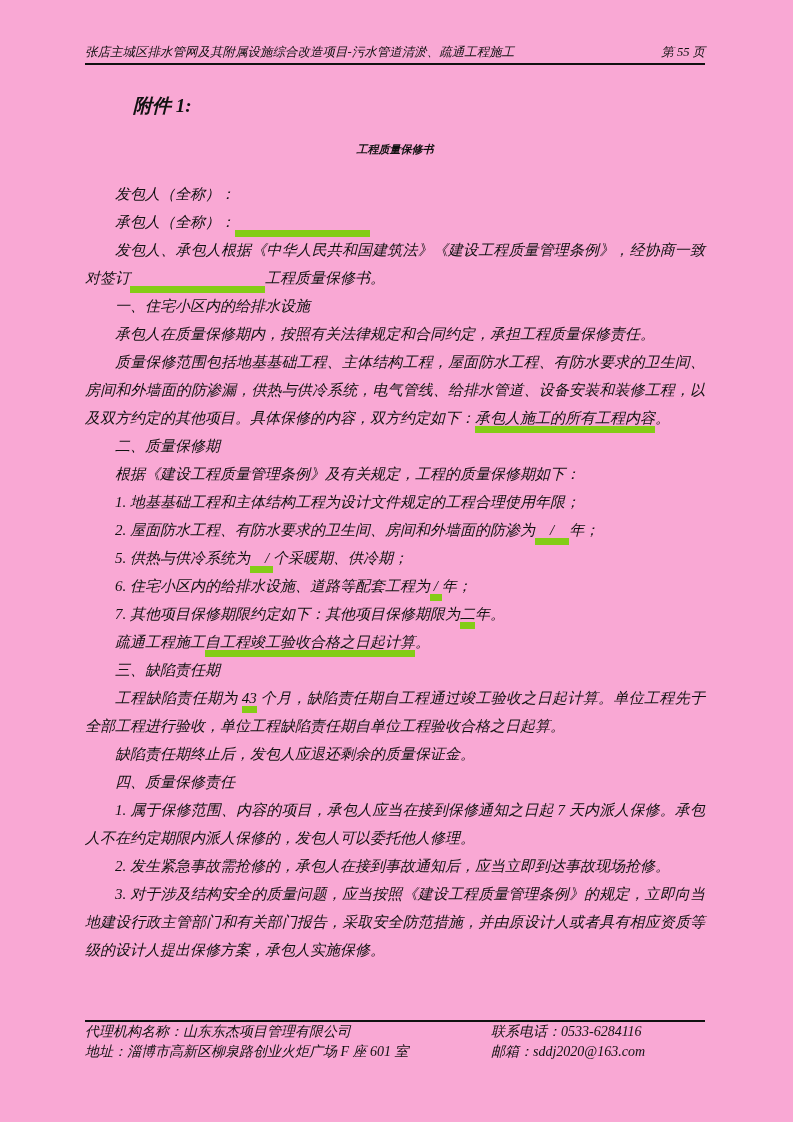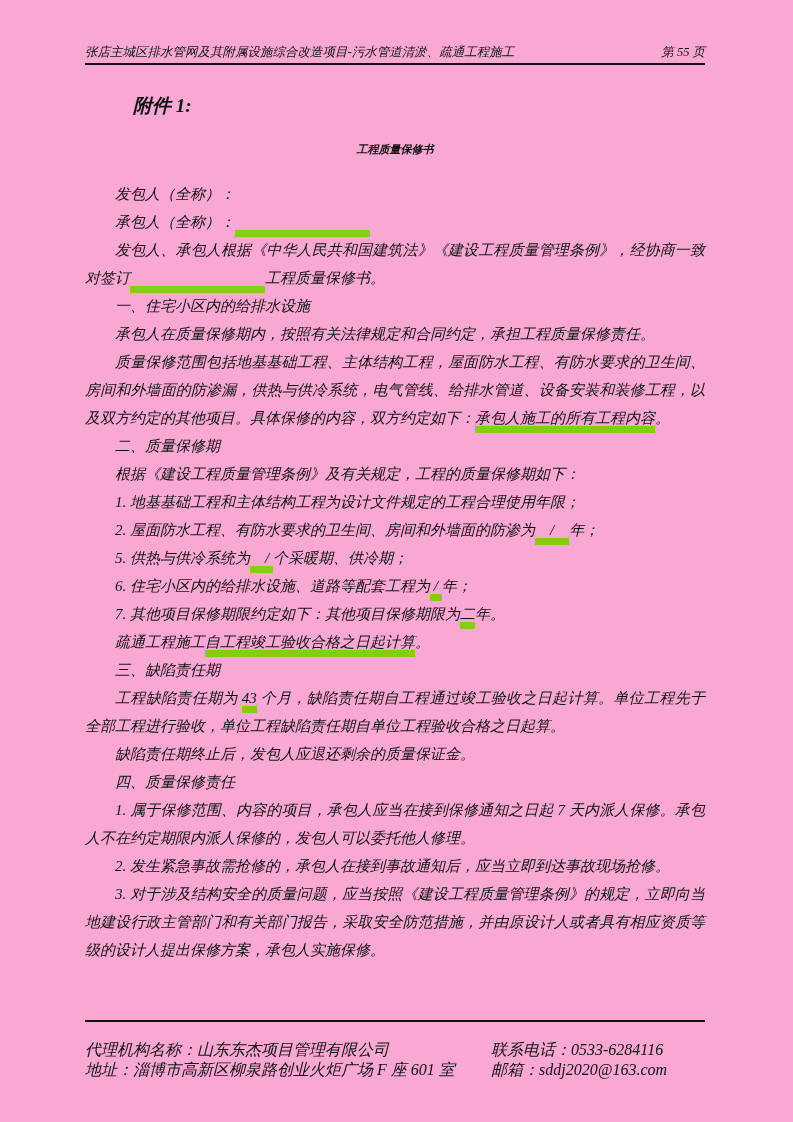--- a/index.html
+++ b/index.html
@@ -61,23 +61,23 @@
     border-bottom: 7px solid #84cc16;
     white-space: nowrap;
   }
   
   .page-footer {
     position: absolute;
     top: 1020px;
     left: 85px;
     width: 620px;
     border-top: 2px solid #111111;
-    padding-top: 18px;
+    padding-top: 0;
     display: flex;
-    font-size: 16px;
+    font-size: 14px;
     line-height: 20px;
   }
   .footer-left { flex: 1; }
   .footer-right { width: 214px; }
   .footer-line { white-space: nowrap; }
 </style>
 </head>
 <body>
 
 <div class="page">

